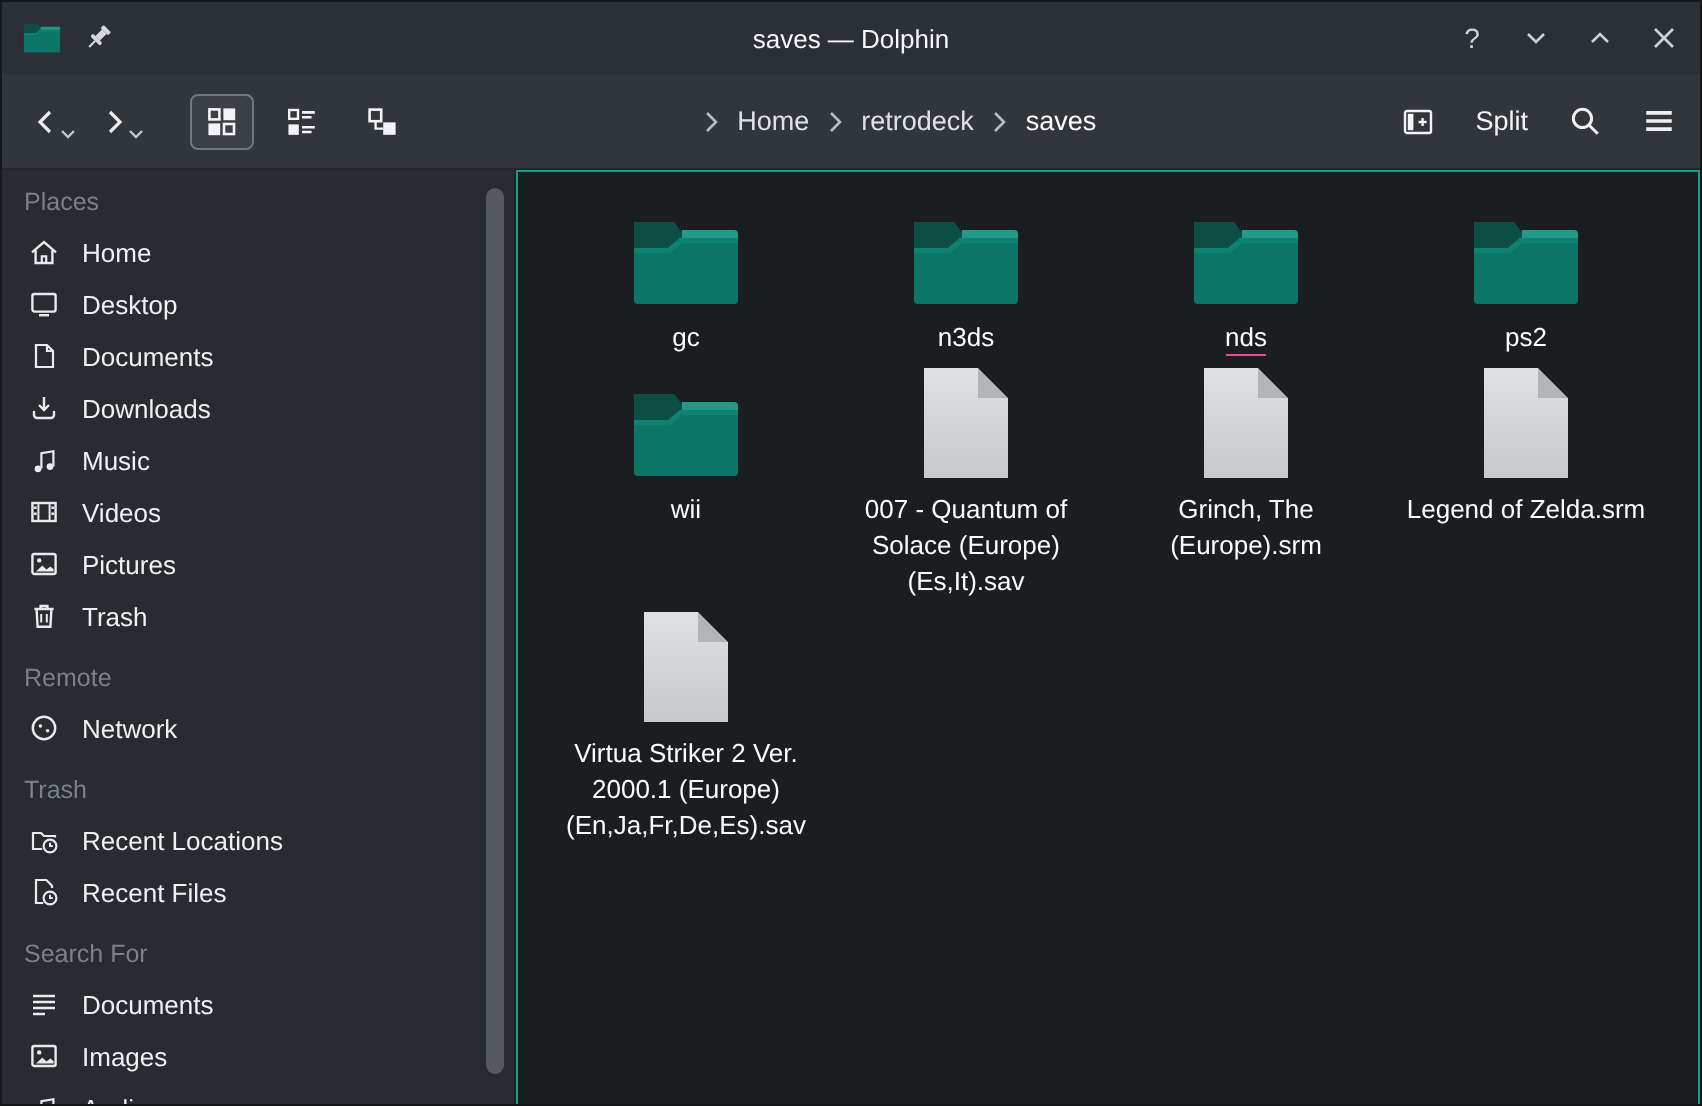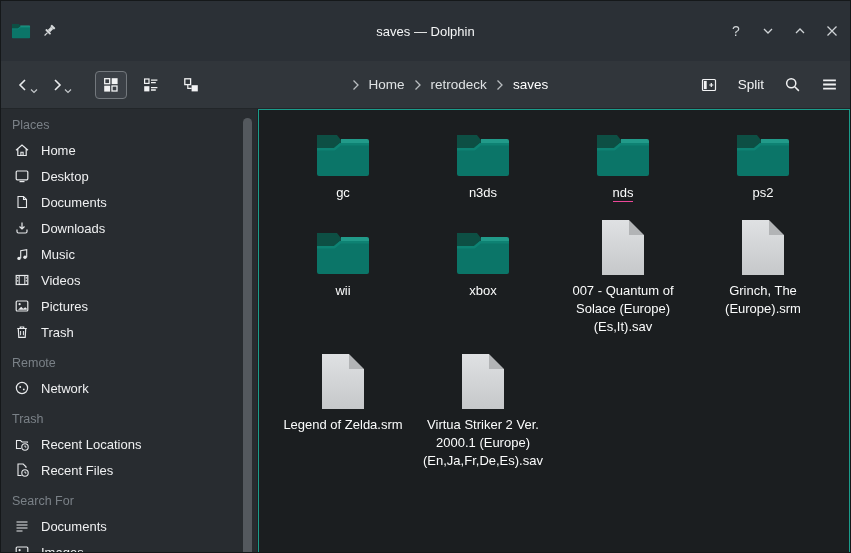--- a/index.html
+++ b/index.html
@@ -3,21 +3,21 @@
 <meta charset="utf-8">
 <style>
   html,body{margin:0;padding:0;background:#0d0f11;}
   .window{
     width:851px;height:553px;box-sizing:border-box;position:relative;
     background:#31363b;border:1px solid #15181a;overflow:hidden;
     font-family:"Liberation Sans",sans-serif;color:#eff0f1;
     -webkit-font-smoothing:antialiased;
   }
   
-  .titlebar{height:28px;background:#2b3036;display:flex;align-items:center;padding:16px 10px;position:relative;}
+  .titlebar{height:28px;background:#2b3036;display:flex;align-items:center;padding:4px 10px;position:relative;}
   .titlebar-left{display:flex;align-items:center;gap:10px;z-index:1;}
   .titlebar-title{position:absolute;left:0;right:0;text-align:center;font-size:13px;color:#f5f6f7;}
   .titlebar-controls{margin-left:auto;display:flex;align-items:center;gap:16px;z-index:1;color:#cfd3d6;}
   .titlebar-controls .wbtn{width:16px;height:16px;display:flex;align-items:center;justify-content:center;}
   .help-glyph{font-size:14px;color:#cfd3d6;}
   
   .toolbar{height:47px;background:#31363b;border-bottom:1px solid #222629;display:flex;align-items:center;padding:0 12px;}
   .nav-btn{display:flex;align-items:center;padding:4px 2px;margin-right:6px;color:#e8eaec;}
   .nav-btn .caret{position:relative;top:6px;left:-1px;color:#c3c7ca;}
   .viewmodes{display:flex;align-items:center;gap:8px;margin-left:14px;}
@@ -32,21 +32,21 @@
   
   .bodyarea{display:flex;height:476px;}
   .sidebar{width:257px;background:#282c30;box-sizing:border-box;padding:4px 0 0 11px;position:relative;overflow:hidden;border-right:1px solid #1f2226;}
   .section-label{height:24px;line-height:24px;font-size:12.5px;color:#7a8187;}
   .section-gap{height:6px;}
   .sb-item{height:26px;display:flex;align-items:center;gap:11px;font-size:13px;color:#eff0f1;padding-left:2px;cursor:default;}
   .sb-icon{width:16px;height:16px;flex:0 0 16px;color:#e8eaec;}
   .sidebar-scrollbar{position:absolute;right:5px;top:9px;width:9px;height:443px;border-radius:4.5px;background:#54595e;}
   
   .content{flex:1;background:#1b1e20;border:1px solid #1b9c8b;box-sizing:border-box;overflow:hidden;}
-  .grid{display:grid;grid-template-columns:repeat(4,140px);padding:10px 0 0 14px;row-gap:16px;justify-items:center;align-items:start;}
+  .grid{display:grid;grid-template-columns:repeat(4,140px);padding:10px 0 0 14px;row-gap:4px;justify-items:center;align-items:start;}
   .fitem{display:flex;flex-direction:column;align-items:center;width:140px;}
   .fitem .icon-box{height:58px;display:flex;align-items:flex-end;justify-content:center;}
   .fitem .label{margin-top:6px;font-size:13px;line-height:18px;text-align:center;max-width:130px;color:#fbfcfc;overflow-wrap:break-word;}
   .fitem.focused .label span{border-bottom:1px solid #ec4899;padding-bottom:1px;}
 </style>
 </head>
 <body>
 
 <svg width="0" height="0" style="position:absolute" aria-hidden="true">
   <defs>
@@ -414,28 +414,20 @@
         <div class="fitem">
           <div class="icon-box">
               <svg width="56" height="46">
                 <use href="#sym-folder"></use>
               </svg>
             </div>
           <div class="label"><span>wii</span></div>
         </div>
         <div class="fitem">
           <div class="icon-box">
-              <svg width="56" height="46">
-                <use href="#sym-folder"></use>
-              </svg>
-            </div>
-          <div class="label"><span>xbox</span></div>
-        </div>
-        <div class="fitem">
-          <div class="icon-box">
               <svg width="44" height="57">
                 <use href="#sym-file"></use>
               </svg>
             </div>
           <div class="label"><span>007 - Quantum of Solace (Europe) (Es,It).sav</span></div>
         </div>
         <div class="fitem">
           <div class="icon-box">
               <svg width="44" height="57">
                 <use href="#sym-file"></use>

